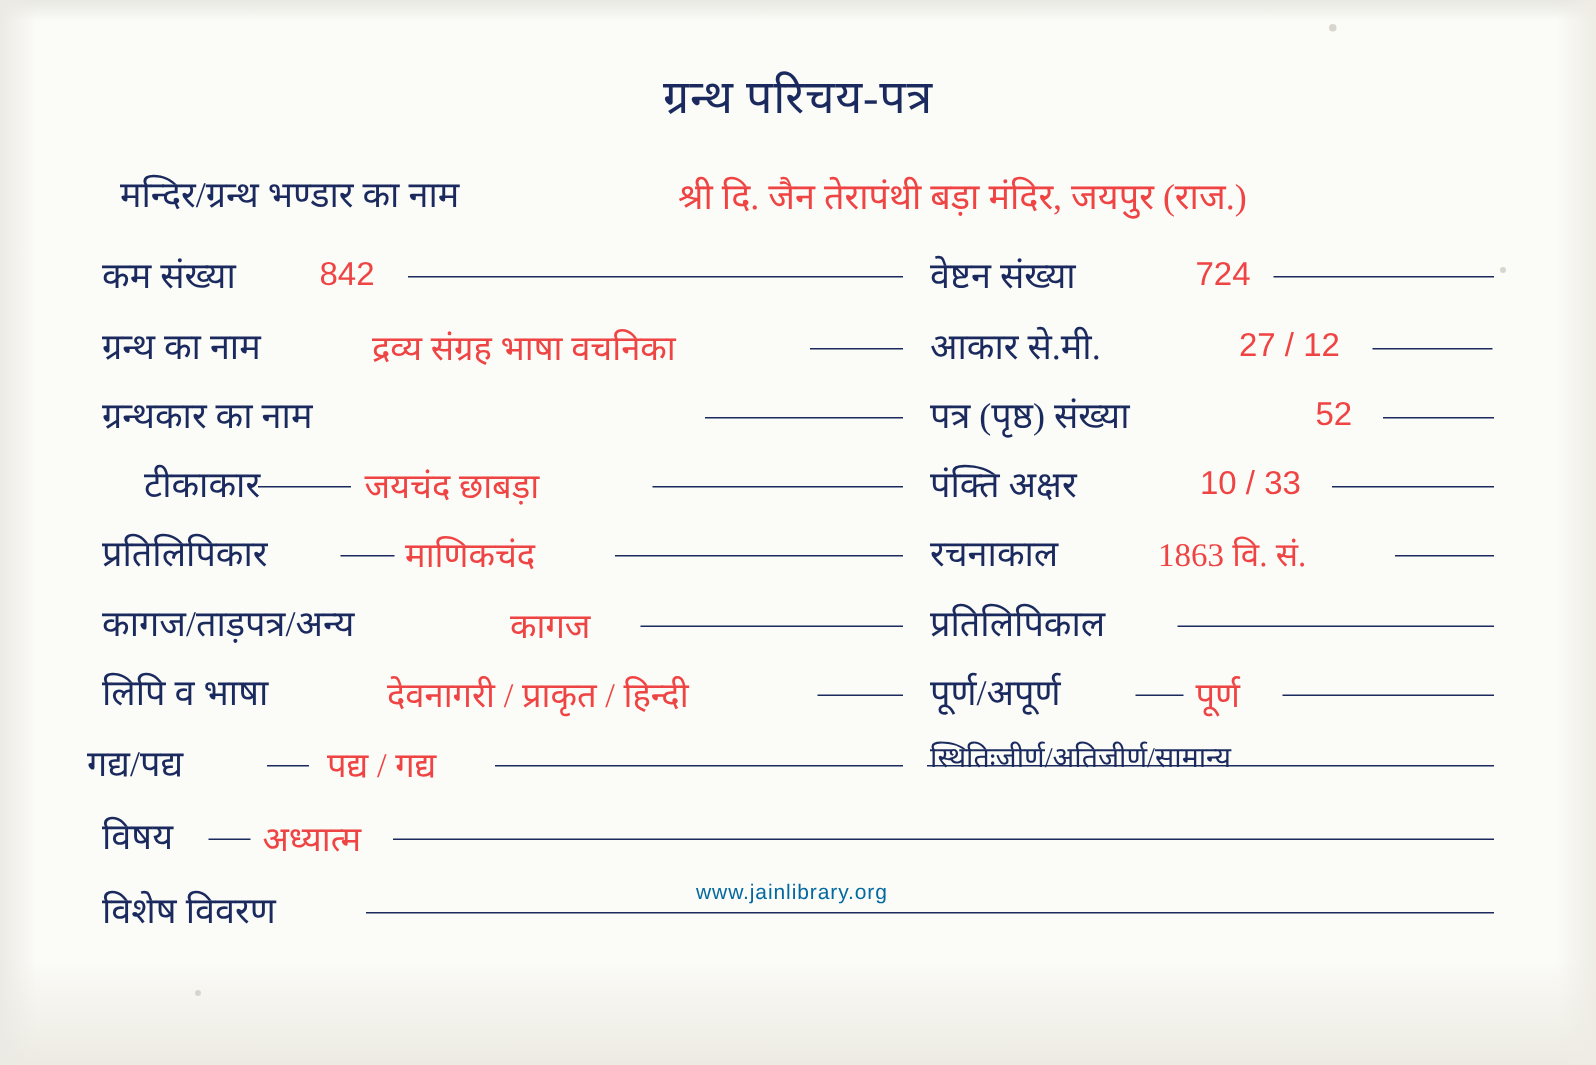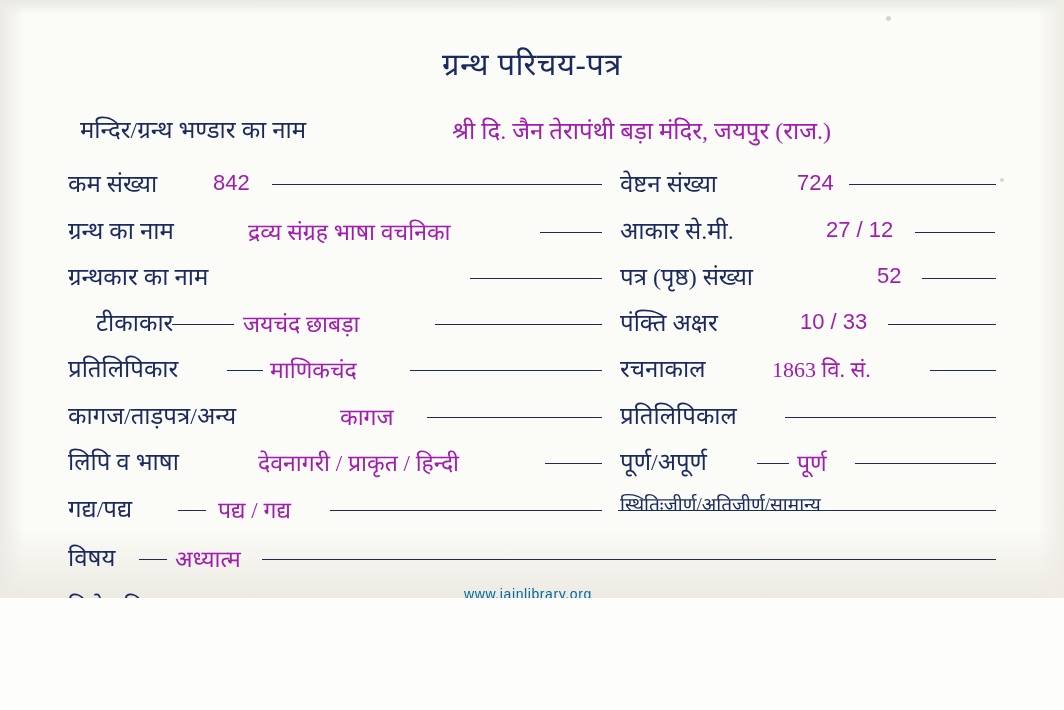--- a/index.html
+++ b/index.html
@@ -9,21 +9,21 @@
   body {
     width: 1064px;
     height: 710px;
     background: #fdfdfb;
     font-family: "Liberation Serif", serif;
     overflow: hidden;
   }
   .card {
     position: relative;
     width: 1064px;
-    height: 598px;
+    height: 710px;
     background: #fbfbf7;
     box-sizing: border-box;
     overflow: hidden;
   }
   
   .paper-edge-top {
     position: absolute;
     left: 0; top: 0;
     width: 1064px; height: 14px;
     background: linear-gradient(to bottom, #e8e8e2, rgba(251,251,247,0));
@@ -64,21 +64,21 @@
   }
 
   .row {
     position: absolute;
     color: #1b2a5e;
     font-size: 24px;
     white-space: nowrap;
     font-family: "Liberation Serif", serif;
   }
   .value {
-    color: #a21caf;
+    color: #ef4444;
     font-size: 23px;
   }
   .value.num {
     font-size: 22px;
     font-family: "Liberation Sans", sans-serif;
   }
 
   
   .line {
     position: absolute;
@@ -166,21 +166,21 @@
   <div class="line" style="left:785px; top:417px; width:211px;"></div>
 
   <div class="row" style="left:68px; top:444px;">लिपि व भाषा</div>
   <div class="row value" style="left:258px; top:446px;">देवनागरी / प्राकृत / हिन्दी</div>
   <div class="line" style="left:545px; top:463px; width:57px;"></div>
   <div class="row" style="left:620px; top:444px;">पूर्ण/अपूर्ण</div>
   <div class="row value" style="left:797px; top:446px;">पूर्ण</div>
   <div class="line" style="left:757px; top:463px; width:32px;"></div>
   <div class="line" style="left:855px; top:463px; width:141px;"></div>
 
-  <div class="row" style="left:68px; top:491px;">गद्य/पद्य</div>
+  <div class="row" style="left:58px; top:491px;">गद्य/पद्य</div>
   <div class="row value" style="left:218px; top:493px;">पद्य / गद्य</div>
   <div class="line" style="left:178px; top:510px; width:28px;"></div>
   <div class="line" style="left:330px; top:510px; width:272px;"></div>
   <div class="row" style="left:620px; top:491px; font-size:19px;">स्थितिःजीर्ण/अतिजीर्ण/सामान्य</div>
   <div class="line" style="left:618px; top:510px; width:378px;"></div>
 
   <div class="row" style="left:68px; top:540px;">विषय</div>
   <div class="row value" style="left:175px; top:542px;">अध्यात्म</div>
   <div class="line" style="left:139px; top:559px; width:28px;"></div>
   <div class="line" style="left:262px; top:559px; width:734px;"></div>

